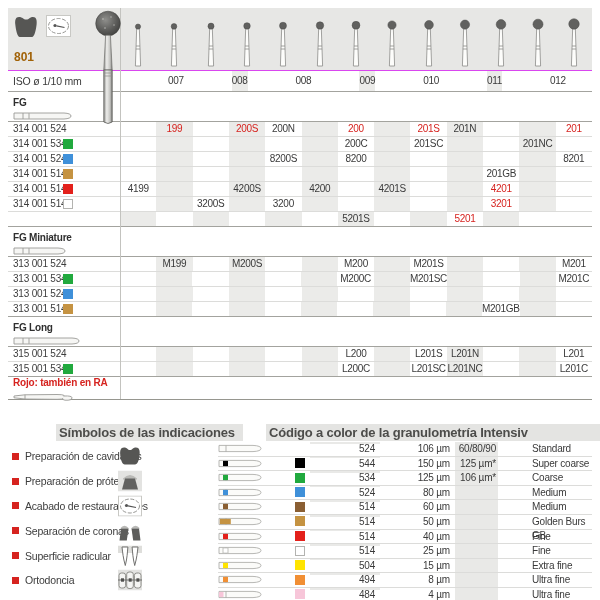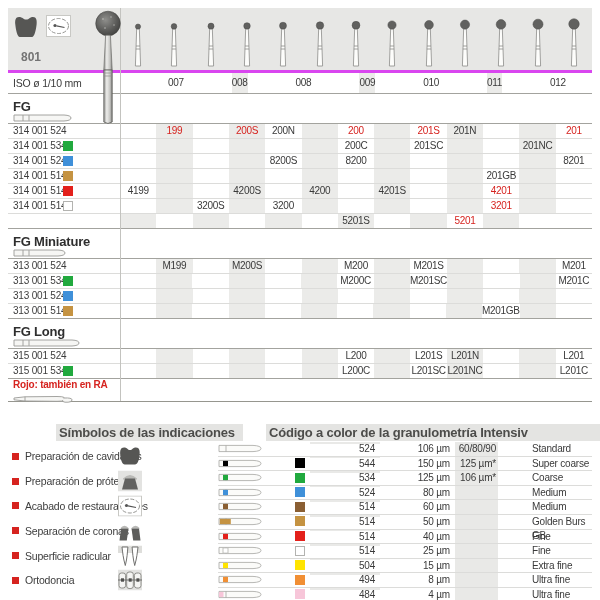--- a/index.html
+++ b/index.html
@@ -12,28 +12,28 @@
   .vdivider{position:absolute;left:112px;top:0;bottom:0;width:1px;background:#c3c3bf;z-index:5;}
   .crow{display:grid;grid-template-columns:112px repeat(13,1fr);position:relative;}
   .cell{position:relative;text-align:center;font-size:10px;letter-spacing:-0.3px;white-space:nowrap;overflow:visible;}
   .cell.shade{background:#ebebe9;}
   .red-val{color:#d6231f;}
 
   .picto-band{height:62px;background:#e7e7e5;position:relative;}
   .picto-cells{position:absolute;left:112px;right:0;top:0;bottom:0;display:grid;grid-template-columns:repeat(13,1fr);}
   .picto-cell{display:flex;align-items:flex-end;justify-content:center;}
   .fig-icons{position:absolute;left:5px;top:7px;display:flex;gap:7px;}
-  .fig-code{position:absolute;left:13px;bottom:6px;font-weight:bold;font-size:12px;color:#737373;}
+  .fig-code{position:absolute;left:6px;bottom:6px;font-weight:bold;font-size:12px;color:#a16207;}
   .big-bur{position:absolute;left:84px;top:2px;z-index:6;}
 
-  .iso-row{height:20px;line-height:20px;border-top:3px solid #d946ef;gap:48px;}
+  .iso-row{height:20px;line-height:20px;border-top:1px solid #d946ef;gap:48px;}
   .iso-label{font-size:10.5px;padding-left:5px;text-align:left;letter-spacing:-0.2px;}
 
   .sec-head{height:29px;border-top:1px solid #a3a39e;border-bottom:1px solid #a3a39e;position:relative;background:#fff;}
-  .sec-label{position:absolute;left:5px;top:5px;font-weight:bold;font-size:13px;color:#2e2e2e;letter-spacing:-0.2px;}
+  .sec-label{position:absolute;left:5px;top:5px;font-weight:bold;font-size:10px;color:#2e2e2e;letter-spacing:-0.2px;}
   .sec-icon{position:absolute;left:5px;top:15px;}
 
   .data-row{height:14px;line-height:14px;}
   .data-row + .data-row{border-top:1px solid #dcdcda;}
   .code-cell{text-align:left;font-size:10px;padding-left:5px;letter-spacing:-0.2px;color:#3d3d3d;position:relative;}
   .csq{position:absolute;left:55px;top:1.5px;width:10px;height:10px;box-sizing:border-box;}
 
   .foot-row{height:22px;border-top:1px solid #a3a39e;position:relative;background:#fff;}
   .foot-note{position:absolute;left:5px;top:0;font-size:10px;font-weight:bold;color:#d6231f;letter-spacing:-0.2px;}
   .foot-icon{position:absolute;left:5px;top:11px;}

